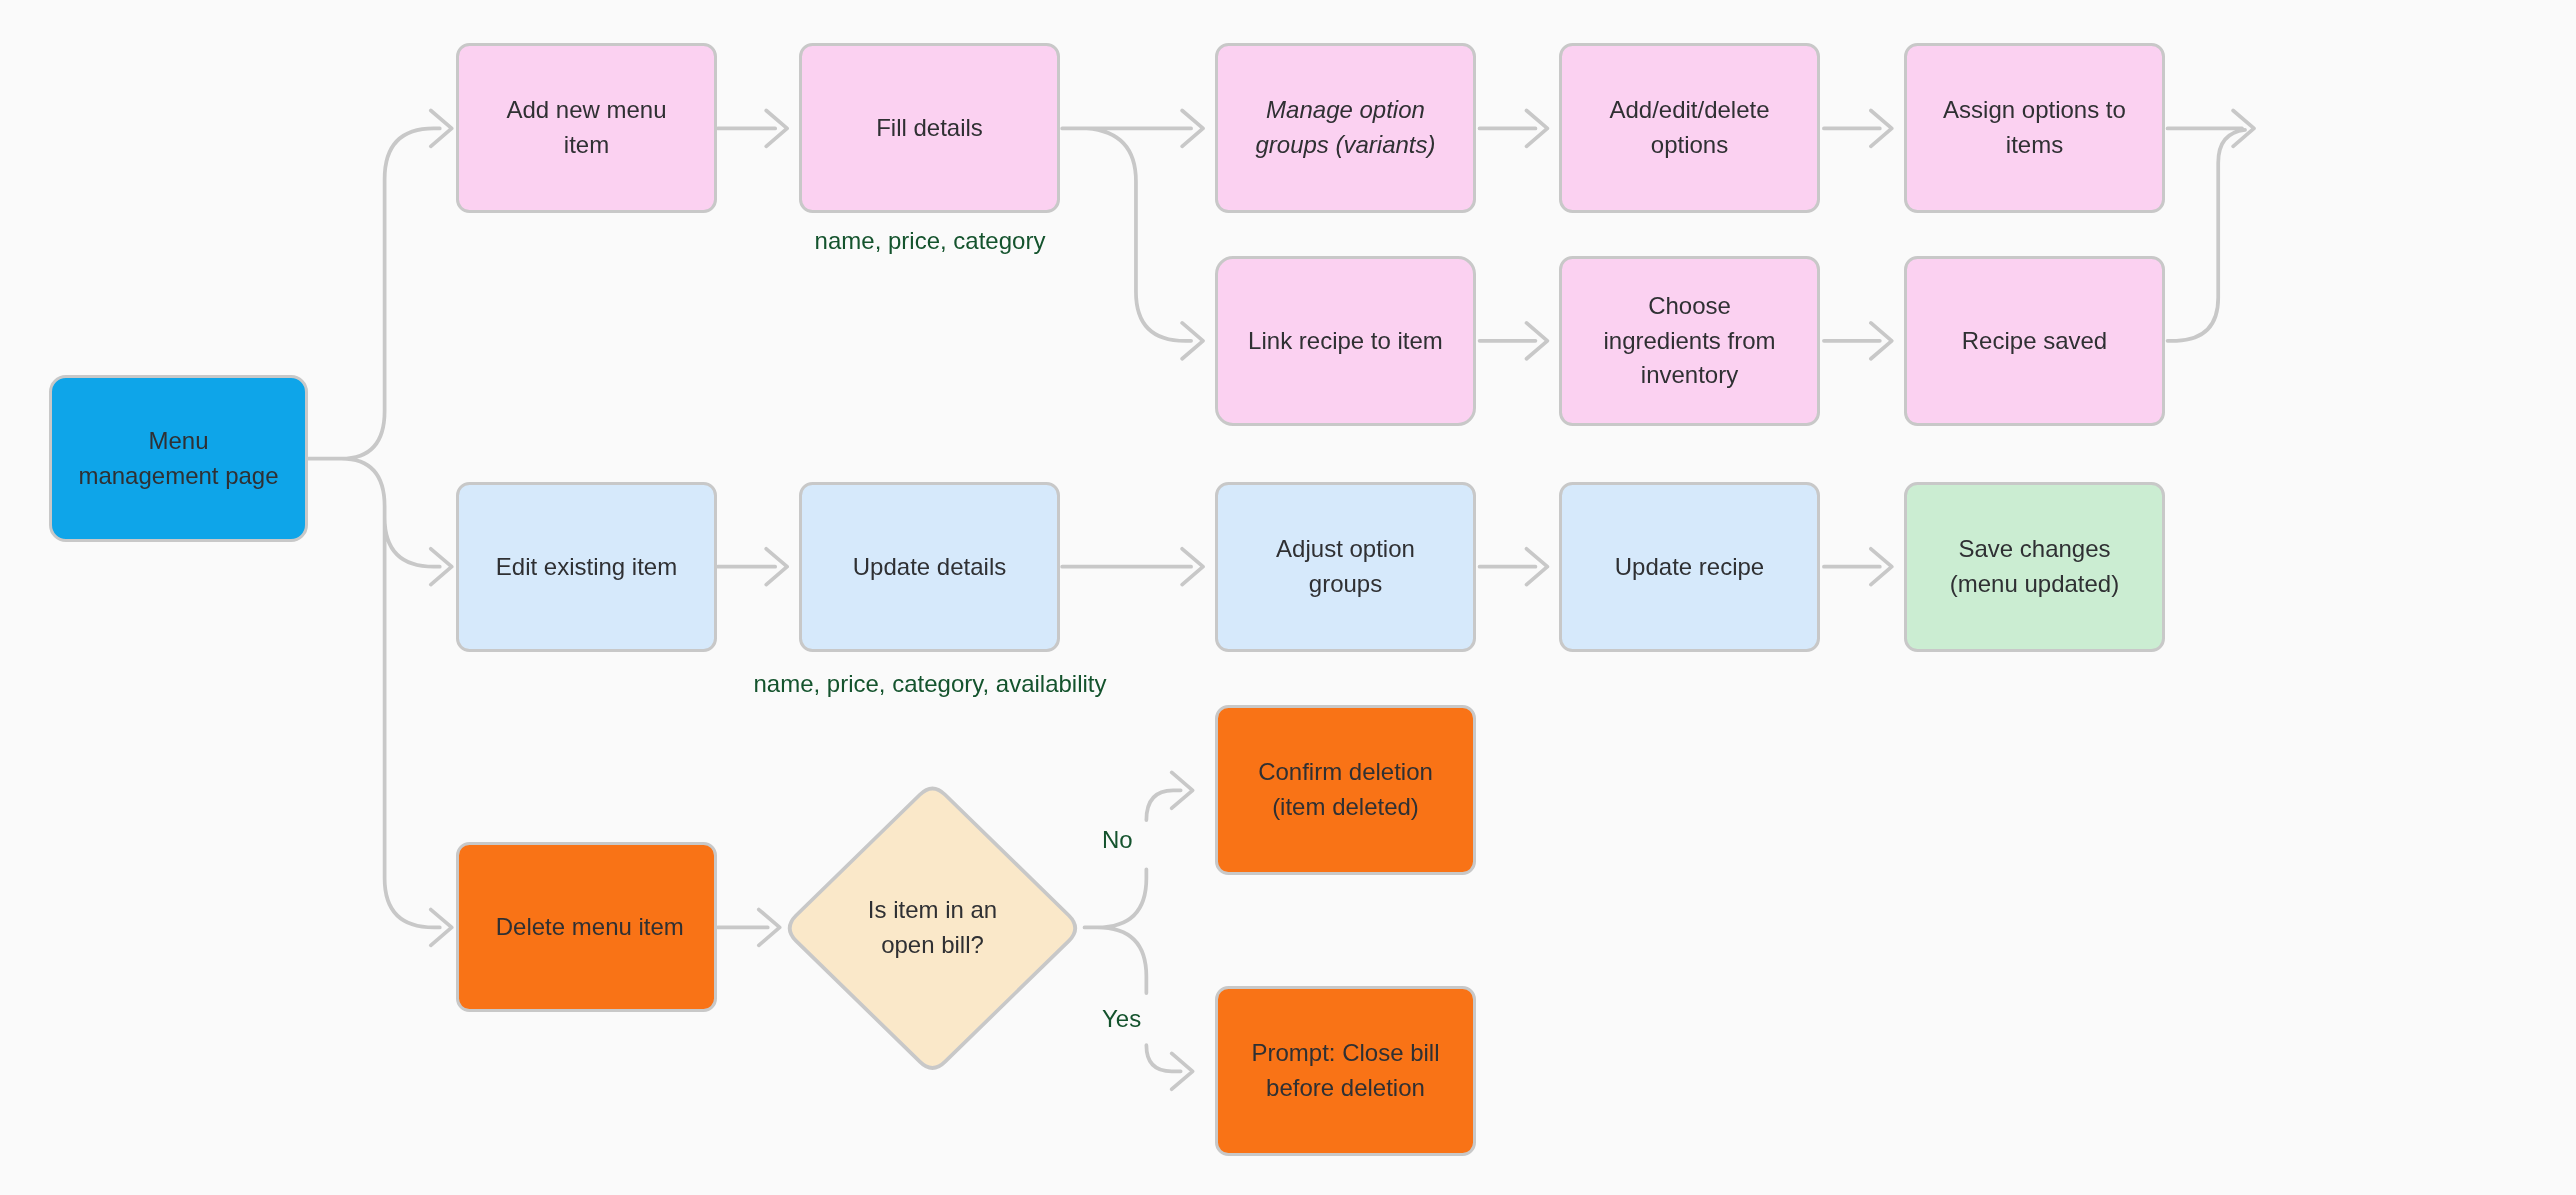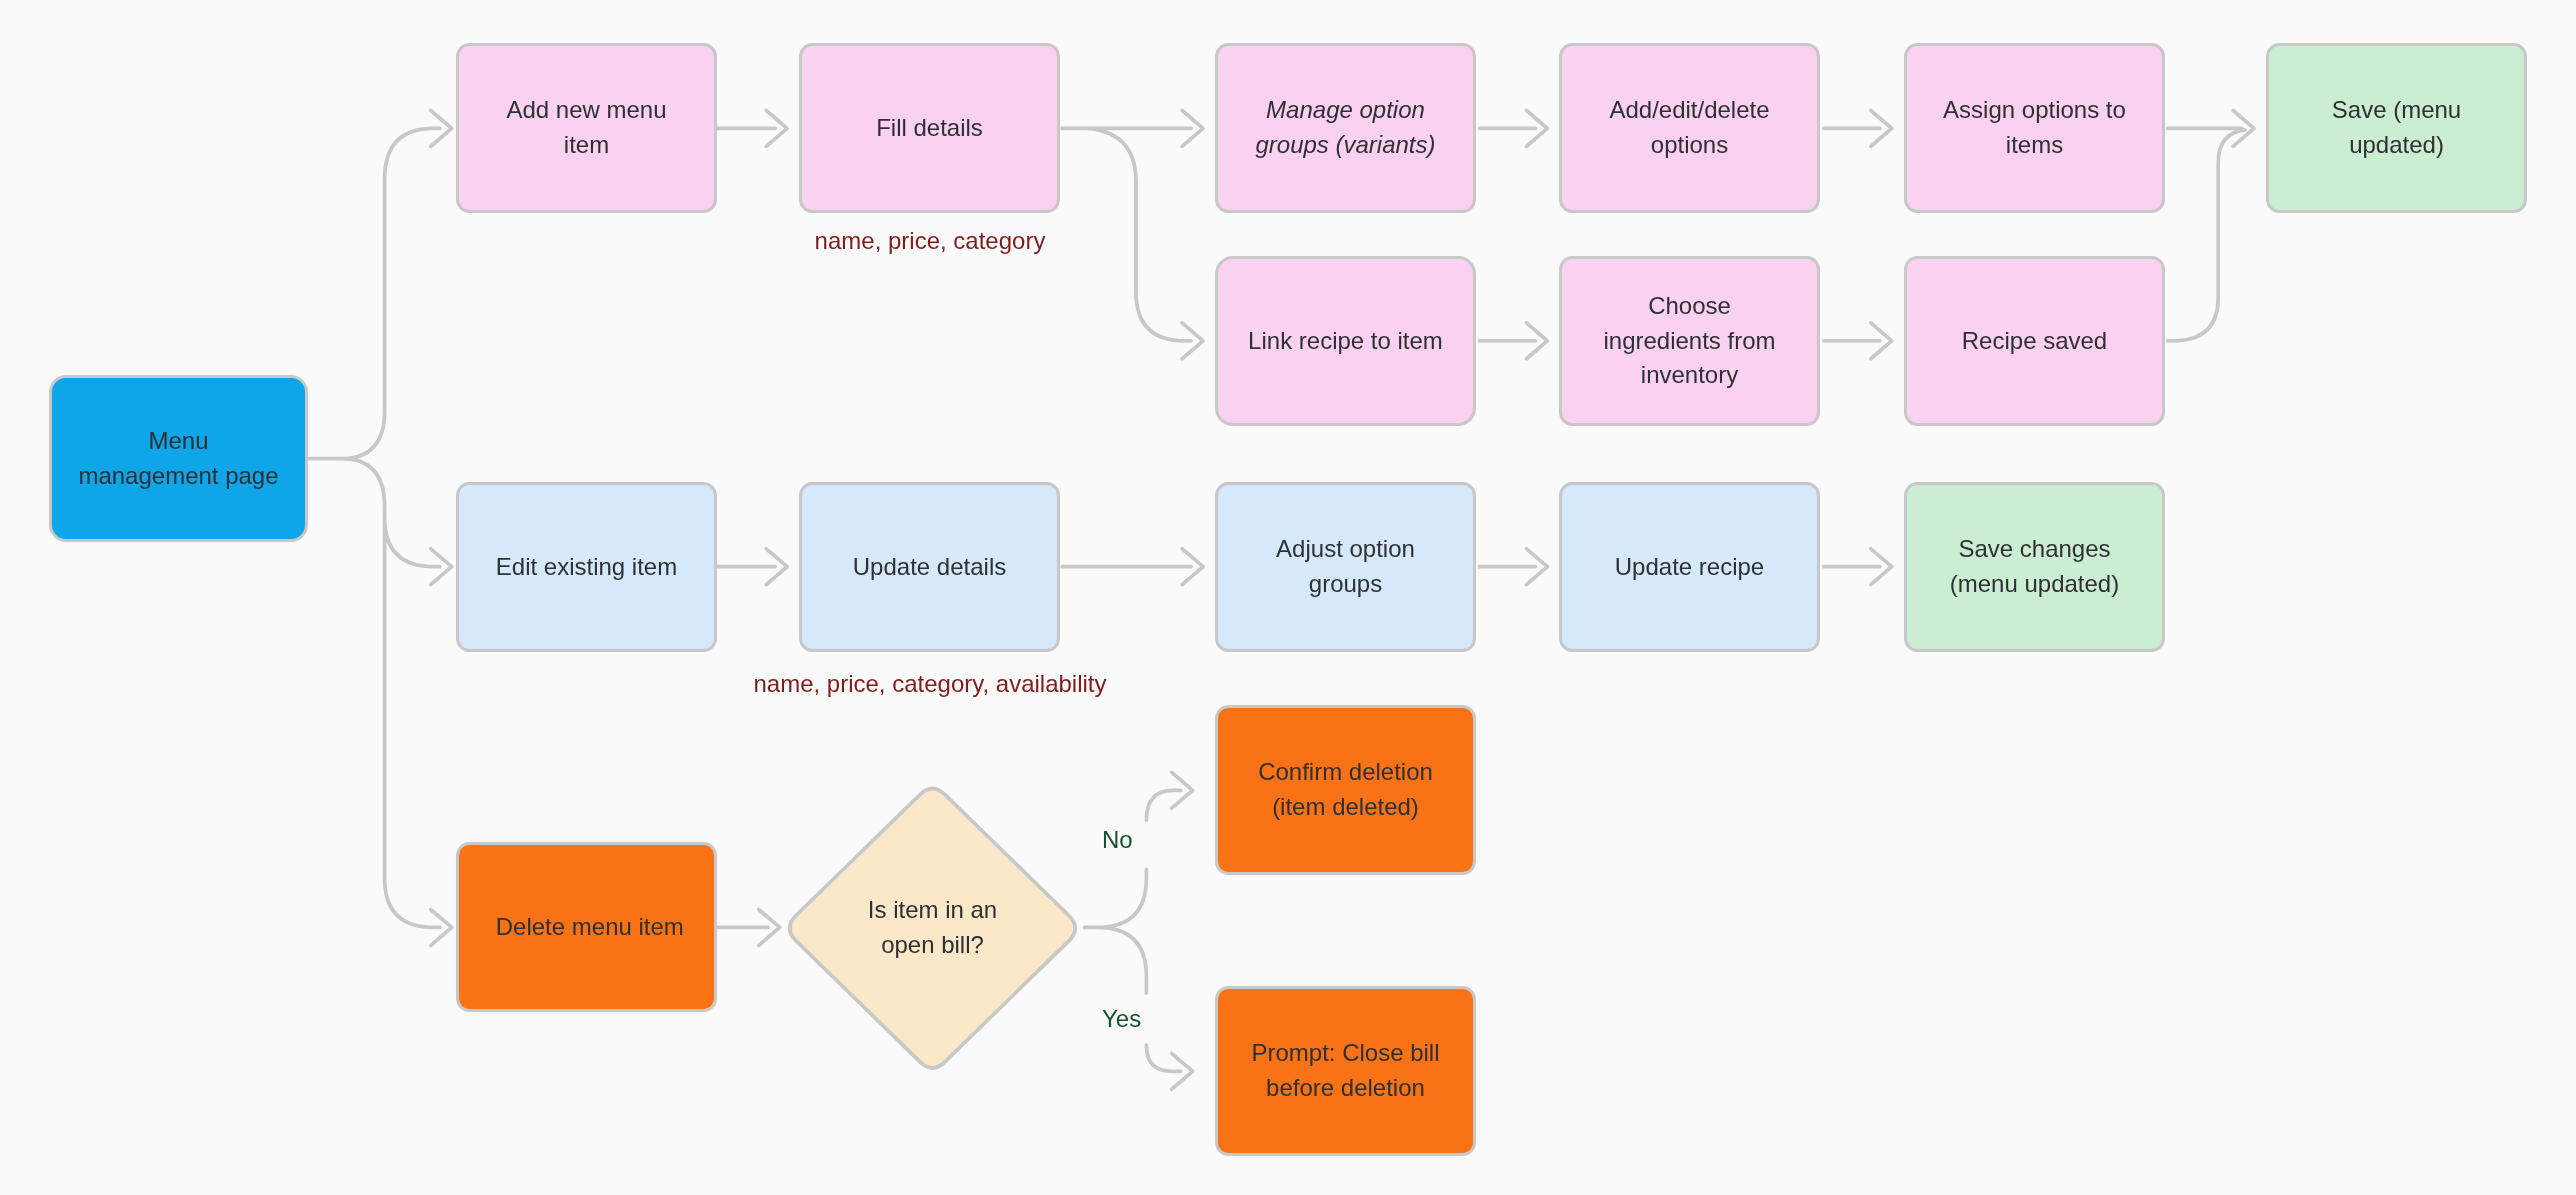--- a/index.html
+++ b/index.html
@@ -9,21 +9,21 @@
   .edge-stroke{fill:none;stroke:#C8C8C8;stroke-width:5;stroke-linecap:round;stroke-linejoin:round;}
   .diamond-shape{fill:#FAE8C9;stroke:#C8C8C8;stroke-width:5;stroke-linejoin:round;}
   .node{position:absolute;box-sizing:border-box;border:3px solid #C8C8C8;border-radius:13.4px;
         display:flex;align-items:center;justify-content:center;text-align:center;
         font-size:24px;line-height:1.45;color:#2F3033;white-space:pre-line;padding:7.5px 16.4px;}
   .c-pink{background:#FBD1F1;}
   .c-blue{background:#D6E9FB;}
   .c-green{background:#CBEDD2;}
   .c-cream{background:#0ea5e9;border-radius:17px;}
   .c-red{background:#f97316;}
-  .note{position:absolute;color:#7f1d1d;font-size:24px;text-align:center;white-space:nowrap;}
+  .note{position:absolute;color:#14532d;font-size:24px;text-align:center;white-space:nowrap;}
   .edge-label{position:absolute;color:#14532d;font-size:24px;text-align:left;width:89px;}
   .diamond-label{position:absolute;left:813px;top:893px;width:239px;text-align:center;
         font-size:24px;line-height:1.45;color:#2F3033;white-space:pre-line;}
 </style>
 </head>
 <body>
 
 <div class="canvas">
 
   <svg class="edge-layer" viewBox="0 0 3456 1604" xmlns="http://www.w3.org/2000/svg">
@@ -78,22 +78,20 @@
 
   <div class="node c-pink" style="left:456px;top:43px;width:261px;height:170px;">Add new menu
 item</div>
   <div class="node c-pink" style="left:799px;top:43px;width:261px;height:170px;">Fill details</div>
   <div class="node c-pink" style="left:1215px;top:43px;width:261px;height:170px;font-style:italic;">Manage option
 groups (variants)</div>
   <div class="node c-pink" style="left:1559px;top:43px;width:261px;height:170px;">Add/edit/delete
 options</div>
   <div class="node c-pink" style="left:1904px;top:43px;width:261px;height:170px;">Assign options to
 items</div>
-  <div class="node c-green" style="left:2266px;top:43px;width:261px;height:170px;">Save (menu
-updated)</div>
 
   <div class="note" style="left:725px;top:227px;width:410px;">name, price, category</div>
 
   <div class="node c-pink" style="left:1215px;top:256px;width:261px;height:170px;border-radius:18px;">Link recipe to item</div>
   <div class="node c-pink" style="left:1559px;top:256px;width:261px;height:170px;">Choose
 ingredients from
 inventory</div>
   <div class="node c-pink" style="left:1904px;top:256px;width:261px;height:170px;">Recipe saved</div>
 
   <div class="node c-blue" style="left:456px;top:482px;width:261px;height:170px;">Edit existing item</div>

